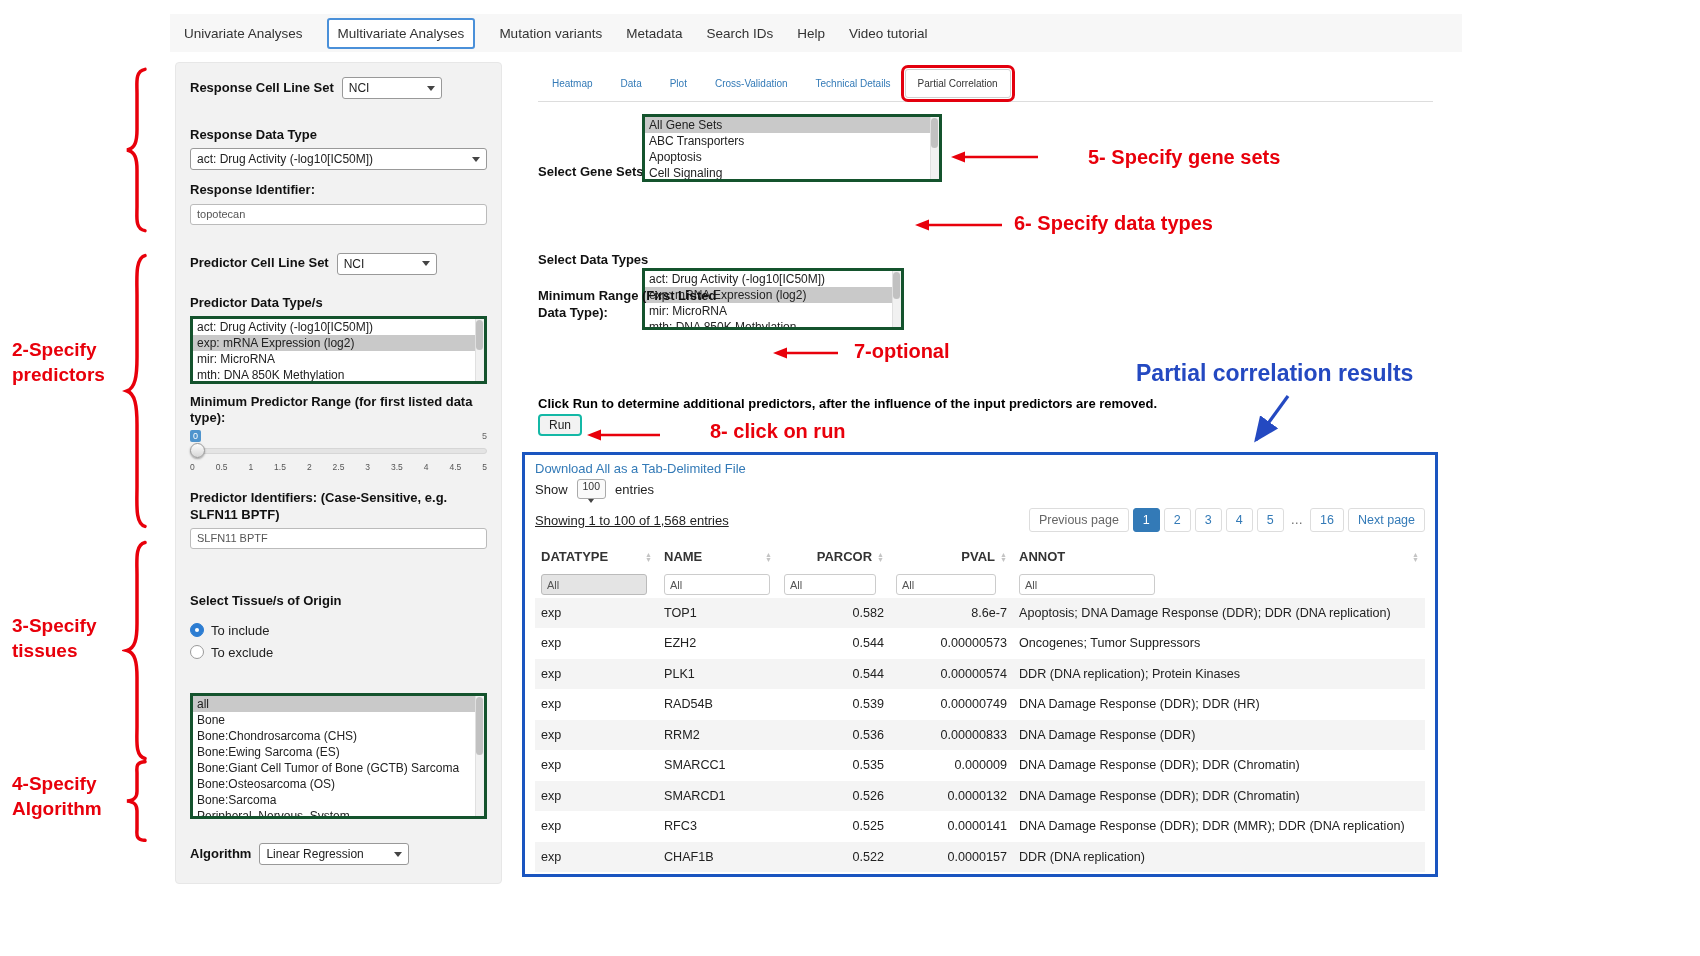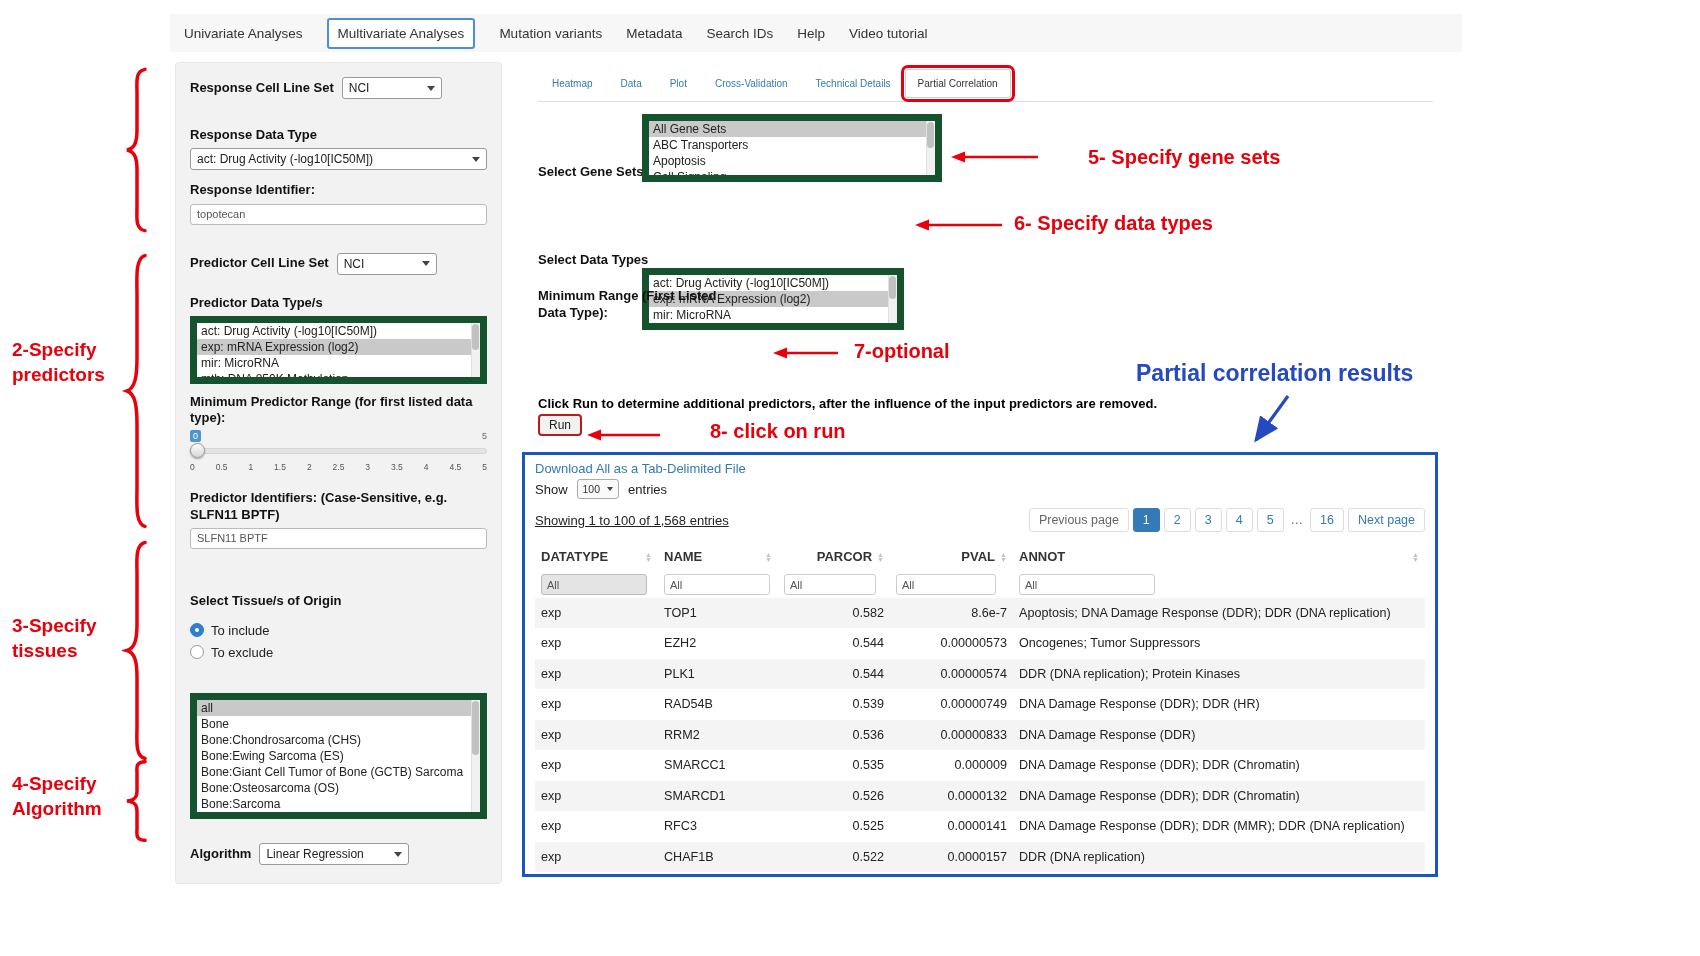--- a/index.html
+++ b/index.html
@@ -20,21 +20,21 @@
 
   
   .form-panel { position:absolute; left:175px; top:62px; width:327px; background:#f2f2f2; border:1px solid #e7e7e7; border-radius:4px; padding:14px 14px 18px; font-size:13px; }
   .fp-label { font-weight:bold; font-size:13px; color:#111; line-height:1.25; }
   .inline-row { display:flex; align-items:center; gap:8px; }
   .select { background:#fff; border:1px solid #999; border-radius:3px; height:22px; display:inline-flex; align-items:center; justify-content:space-between; padding:0 6px; font-size:12px; gap:8px; cursor:pointer; }
   .select.full { width:100%; }
   .caret { width:0; height:0; border-left:4px solid transparent; border-right:4px solid transparent; border-top:5px solid #444; flex:none; }
   .caret.small { border-left-width:3px; border-right-width:3px; border-top-width:4px; }
   .text-input { background:#fff; border:1px solid #bbb; border-radius:3px; height:21px; width:100%; font-size:11px; color:#555; padding:0 6px; font-family:inherit; }
-  .listbox { background:#fff; border:7px solid #14532d; overflow:hidden; position:relative; font-size:12px; }
+  .listbox { background:#fff; border:3px solid #14532d; overflow:hidden; position:relative; font-size:12px; }
   .listbox .opt { height:16px; line-height:16px; padding:0 4px; white-space:nowrap; cursor:pointer; }
   .listbox .opt.selected { background:#c9c9c9; }
   .lb-scroll { position:absolute; right:0; top:0; bottom:0; width:9px; background:#f1f1f1; border-left:1px solid #e0e0e0; }
   .lb-thumb { position:absolute; top:1px; right:1px; width:7px; height:48%; background:#c1c1c1; border-radius:4px; }
   .mt4{margin-top:4px;} .mt5{margin-top:5px;} .mt10{margin-top:10px;} .mt12{margin-top:12px;}
   .mt16{margin-top:16px;} .mt20{margin-top:20px;} .mt24{margin-top:24px;} .mt28{margin-top:28px;}
   .mt30{margin-top:30px;} .mt32{margin-top:44px;}
 
   
   .slider { position:relative; height:44px; }
@@ -50,28 +50,28 @@
   .radio.checked { border-color:#2d7dd2; background:#2d7dd2; }
   .radio.checked::after { content:""; position:absolute; left:4px; top:4px; width:4px; height:4px; background:#fff; border-radius:50%; }
 
   
   .tabs { position:absolute; left:538px; top:66px; width:895px; display:flex; align-items:center; border-bottom:1px solid #ddd; height:36px; font-size:10px; }
   .tab { color:#337ab7; padding:9px 14px; cursor:pointer; white-space:nowrap; }
   .tab.active { color:#333; background:#fff; border:1px solid #d0d0d0; border-radius:3px; outline:3px solid #e3000e; outline-offset:1px; padding:8px 12px; }
 
   .main-label { position:absolute; font-weight:bold; font-size:13px; color:#111; line-height:1.3; }
   .instruction { position:absolute; font-weight:bold; font-size:13px; color:#000; }
-  .run-btn { position:absolute; background:#f2f2f2; border:2px solid #b91c1c; border-radius:4px; font-size:12px; padding:2px 9px; font-family:inherit; cursor:pointer; color:#222; }
+  .run-btn { position:absolute; background:#f2f2f2; border:2px solid #14b8a6; border-radius:4px; font-size:12px; padding:2px 9px; font-family:inherit; cursor:pointer; color:#222; }
   .blue-title { position:absolute; font-size:23px; font-weight:bold; color:#2449c1; white-space:nowrap; }
 
   
   .results-panel { position:absolute; left:522px; top:452px; width:916px; border:3px solid #1a55c0; background:#fff; padding:6px 10px 2px; font-size:13px; }
   .dl-link { color:#337ab7; font-size:13px; cursor:pointer; width:max-content; }
   .show-row { display:flex; align-items:center; gap:9px; margin-top:3px; font-size:13px; }
-  .mini-select { background:#fafafa; border:1px solid #aaa; border-radius:3px; height:20px; font-size:10.5px; display:inline-flex; align-items:center; gap:7px; padding:0 5px; cursor:pointer; color:#333; }
+  .mini-select { background:#fafafa; border:1px solid #aaa; border-radius:3px; height:20px; font-size:10.5px; display:inline-flex; align-items:center; gap:7px; padding:0 5px; cursor:pointer; color:#333;flex-direction:column; }
   .showing-row { display:flex; justify-content:space-between; align-items:flex-end; margin-top:9px; }
   .showing-text { font-size:13px; color:#222; padding-bottom:4px;text-decoration:underline; }
   .pager { display:flex; gap:4px; font-size:12.5px; align-items:center; }
   .page-btn { border:1px solid #ddd; border-radius:3px; padding:4px 9px; color:#337ab7; background:#fff; cursor:pointer; white-space:nowrap; }
   .page-btn.active { background:#337ab7; border-color:#337ab7; color:#fff; }
   .page-btn.muted { color:#666; }
   .page-btn.ellipsis { border:none; color:#666; padding:4px 3px; cursor:default; }
 
   .table { margin-top:10px; }
   .tr { display:grid; grid-template-columns:123px 120px 112px 123px 1fr; align-items:center; }

